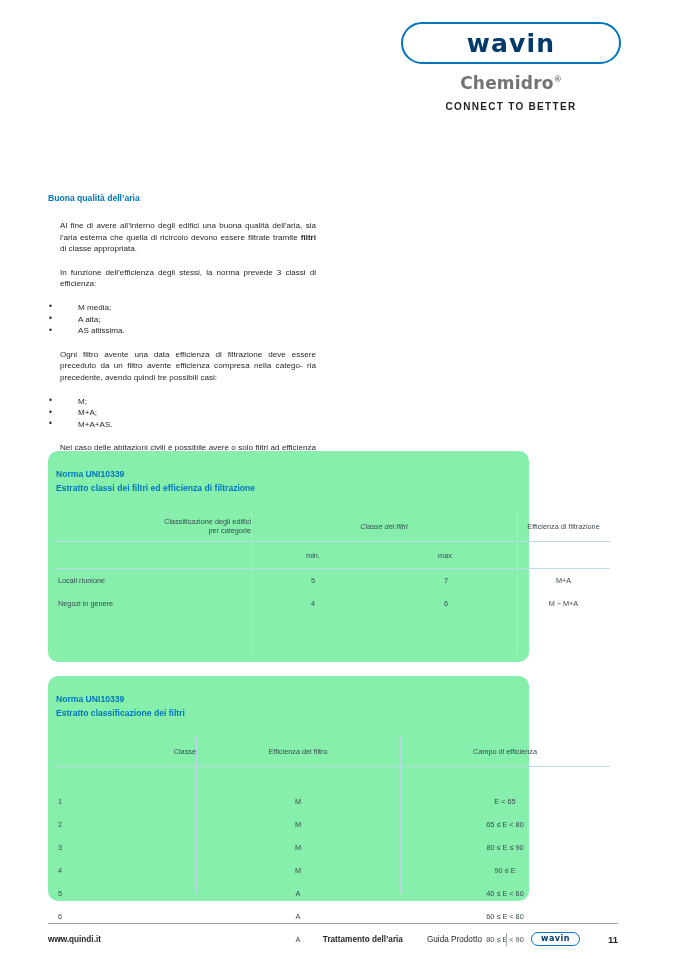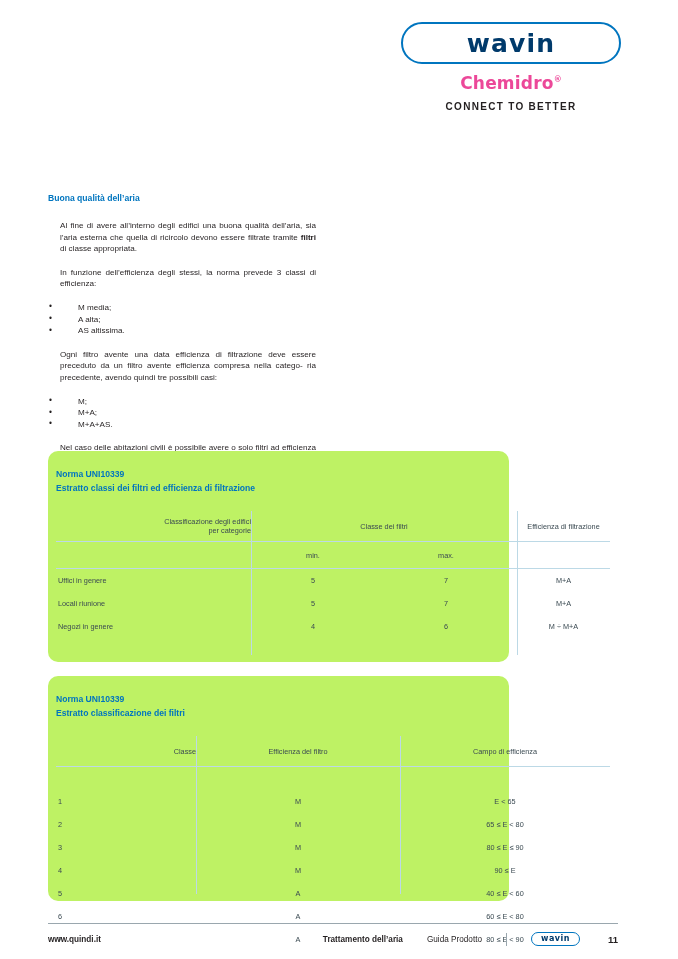--- a/index.html
+++ b/index.html
@@ -40,21 +40,21 @@
     font-weight: bold;
     font-size: 25px;
     letter-spacing: 1.2px;
     color: #003a6b;
   }
   .logo-sub {
     margin-top: 9px;
     font-family: "DejaVu Sans", sans-serif;
     font-weight: bold;
     font-size: 17px;
-    color: #ec4899;
+    color: #737373;
     letter-spacing: 0.2px;
   }
   .logo-sub sup {
     font-size: 8px;
     vertical-align: super;
   }
   .logo-tag {
     margin-top: 8px;
     font-size: 10px;
     font-weight: bold;
@@ -100,22 +100,23 @@
     left: 1px;
     top: -0.5px;
     font-size: 8.5px;
   }
 
   
   .panel {
     position: absolute;
     left: 48px;
     width: 461px;
-    background: #bef264;
+    background: #86efac;
     border-radius: 10px;
+    padding-left: 20px;
   }
   #panel-filtri { top: 451px; height: 211px; }
   #panel-classi { top: 676px; height: 225px; }
 
   .panel-title {
     position: absolute;
     left: 8px;
     font-size: 8.6px;
     font-weight: bold;
     color: #0075bf;
@@ -265,34 +266,28 @@
   <div class="vline" style="left:203px; top:60px; height:144px;"></div>
   <div class="vline" style="left:469px; top:60px; height:144px;"></div>
 
   <table class="doc" id="tbl-filtri">
     <tbody>
         <tr class="hdr-row">
       <th class="l" style="width:195px;">
         <div>Classificazione degli edifici</div>
         <div>per categorie</div>
       </th>
-      <th class="c" colspan="2" style="width:266px;">Classe dei filtri</th>
+      <th class="c" colspan="2" style="width:266px;font-style:italic;">Classe dei filtri</th>
       <th class="c" style="width:93px;">Efficienza di filtrazione</th>
     </tr>
     <tr class="sub-row">
       <td></td>
       <td>min.</td>
       <td>max.</td>
       <td></td>
-    </tr>
-    <tr class="body-row">
-      <td class="l">Uffici in genere</td>
-      <td class="c">5</td>
-      <td class="c">7</td>
-      <td class="c">M+A</td>
     </tr>
     <tr class="body-row">
       <td class="l">Locali riunione</td>
       <td class="c">5</td>
       <td class="c">7</td>
       <td class="c">M+A</td>
     </tr>
     <tr class="body-row">
       <td class="l">Negozi in genere</td>
       <td class="c">4</td>

